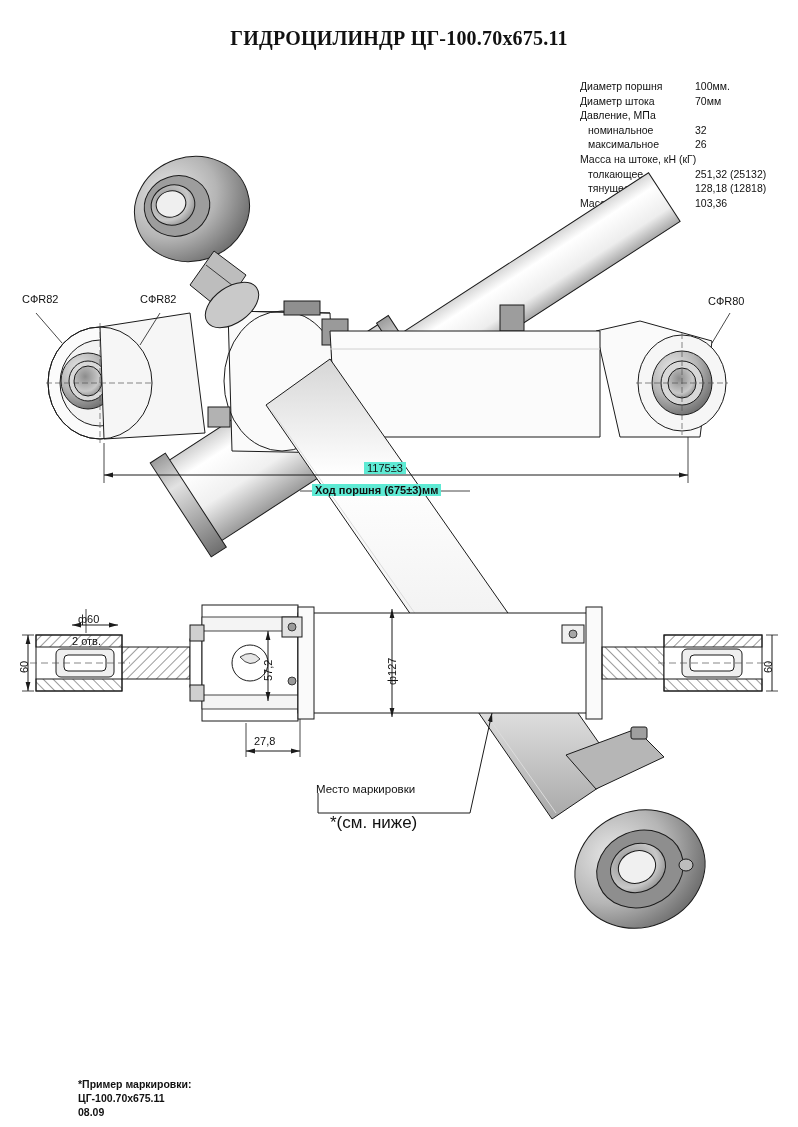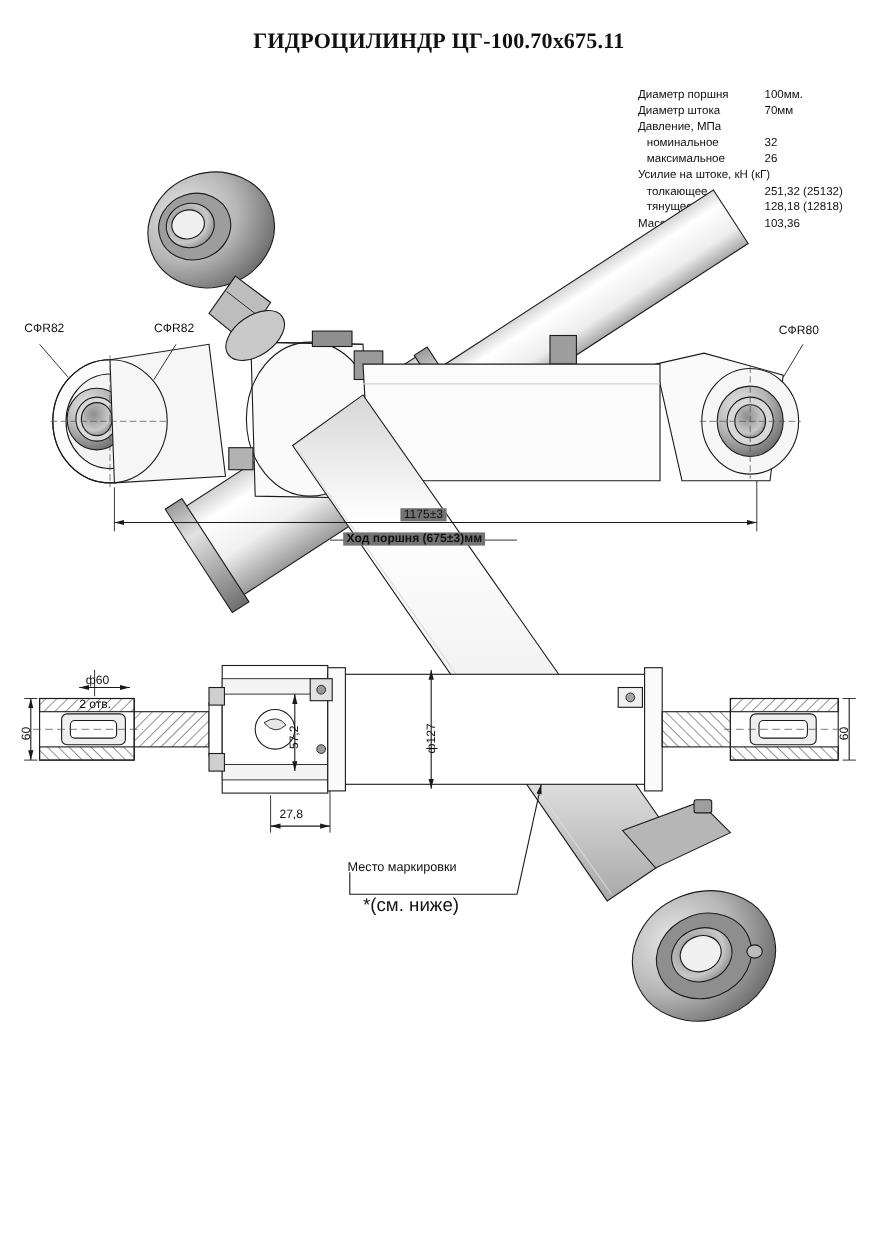--- a/index.html
+++ b/index.html
@@ -10,21 +10,21 @@
          font-family:"Liberation Serif", serif;font-weight:bold;font-size:20px;letter-spacing:.2px;}
   
   .spec{position:absolute;left:580px;top:66px;width:210px;font-size:10.5px;line-height:14.6px;}
   .spec .row{position:relative;height:14.6px;white-space:nowrap;}
   .spec .k{position:absolute;left:0;}
   .spec .v{position:absolute;left:115px;}
   .spec .ind{left:8px;}
   
   .lbl{position:absolute;font-size:11px;white-space:nowrap;}
   .rot90{transform:rotate(-90deg);transform-origin:left top;}
-  .dimtxt{position:absolute;font-size:11px;background:#737373;padding:0 3px;}
+  .dimtxt{position:absolute;font-size:11px;background:#5eead4;padding:0 3px;}
   
   .note{position:absolute;left:78px;top:1064px;font-size:10.5px;line-height:14px;font-weight:bold;}
   svg{position:absolute;left:0;top:0;}
 </style>
 </head>
 <body>
 
 <div class="sheet">
 
   <div class="title">ГИДРОЦИЛИНДР ЦГ-100.70х675.11</div>
@@ -44,21 +44,21 @@
     </div>
     <div class="row">
       <span class="k ind">номинальное</span>
       <span class="v">32</span>
     </div>
     <div class="row">
       <span class="k ind">максимальное</span>
       <span class="v">26</span>
     </div>
     <div class="row">
-      <span class="k">Усилие на штоке, кН (кГ)</span>
+      <span class="k">Масса на штоке, кН (кГ)</span>
       <span class="v"></span>
     </div>
     <div class="row">
       <span class="k ind">толкающее</span>
       <span class="v">251,32 (25132)</span>
     </div>
     <div class="row">
       <span class="k ind">тянущее</span>
       <span class="v">128,18 (12818)</span>
     </div>
@@ -291,14 +291,19 @@
   <div class="lbl rot90" style="left:18px;top:660px;">60</div>
   <div class="lbl rot90" style="left:762px;top:660px;">60</div>
 
   <div class="lbl rot90" style="left:262px;top:668px;">57,2</div>
   <div class="lbl rot90" style="left:386px;top:672px;">ф127</div>
   <div class="lbl" style="left:254px;top:722px;">27,8</div>
 
   <div class="lbl" style="left:316px;top:770px;font-size:11.5px;">Место маркировки</div>
   <div class="lbl" style="left:330px;top:800px;font-size:17px;">*(см. ниже)</div>
 
+  <div class="note">
+    <div>*Пример маркировки:</div>
+    <div>ЦГ-100.70х675.11</div>
+    <div>08.09</div>
+  </div>
 
 </div>
 
 </body></html>

